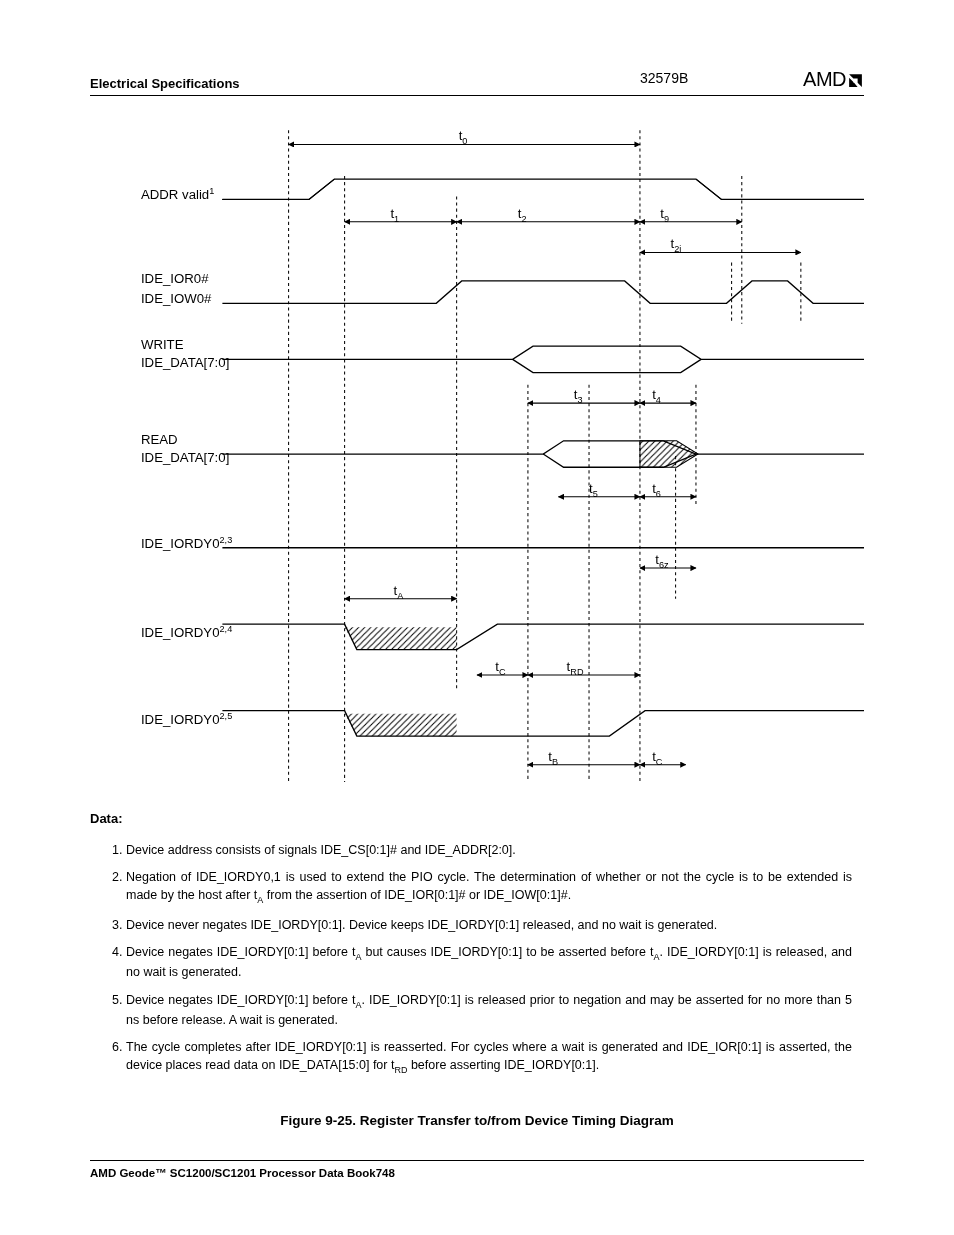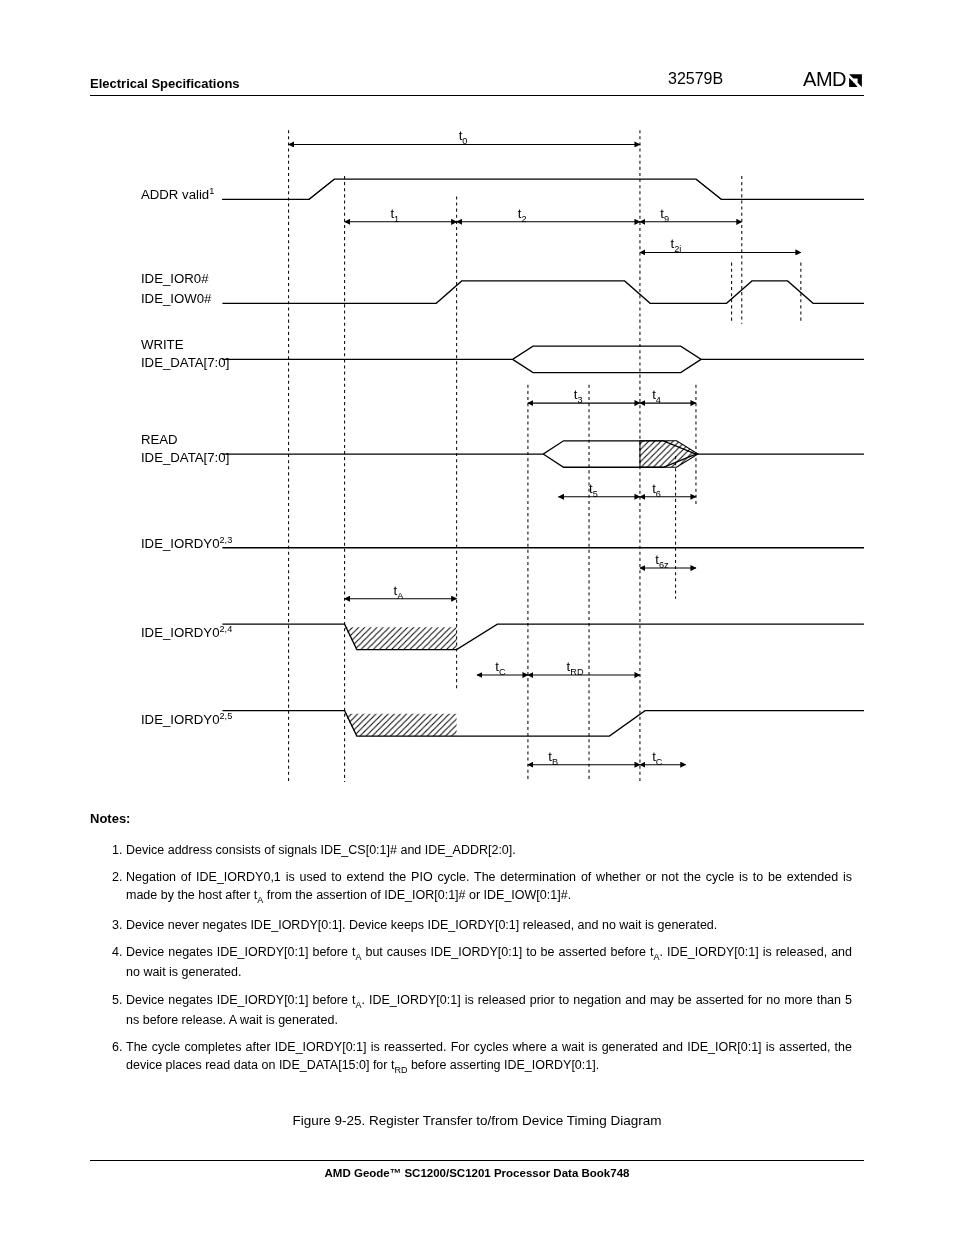--- a/index.html
+++ b/index.html
@@ -1,28 +1,28 @@
 <!DOCTYPE html>
 <html><head>
 <meta charset="utf-8">
 <style>
   html,body{margin:0;padding:0;background:#fff;font-family:Arial,Helvetica,sans-serif;color:#000}
   .page{width:954px;height:1235px;margin:0 auto;position:relative;box-sizing:border-box;padding:68px 90px 40px 90px}
   .hdr{display:flex;justify-content:space-between;align-items:flex-end;border-bottom:1.5px solid #000;padding-bottom:4px;margin-bottom:24px}
   .hdr-left{font-size:13px;font-weight:bold}
-  .hdr-mid{font-size:16px;position:absolute;left:668px;top:70px}
+  .hdr-mid{font-size:14px;position:absolute;left:640px;top:70px}
   .logo{font-size:20px;font-weight:normal;letter-spacing:-.5px;font-family:Arial,Helvetica,sans-serif}
   .logo svg{vertical-align:middle;margin-left:1px}
   .diagram{width:100%;height:auto}
   .notes{font-size:12.5px;line-height:1.45;margin-top:18px;text-align:justify}
   .notes h4{font-size:13px;margin:0 0 8px 0}
   .notes ol{padding-left:24px;margin:12px}
   .notes li{margin-bottom:9px}
-  .fig-title{text-align:center;font-weight:normal;font-size:13.5px;margin-top:36px}
-  .ftr{position:absolute;left:90px;right:90px;bottom:56px;display:flex;justify-content:center;border-top:1.5px solid #000;padding-top:6px;font-size:11.5px;font-weight:bold}
+  .fig-title{text-align:center;font-weight:bold;font-size:13.5px;margin-top:36px}
+  .ftr{position:absolute;left:90px;right:90px;bottom:56px;display:flex;justify-content:flex-start;border-top:1.5px solid #000;padding-top:6px;font-size:11.5px;font-weight:bold}
   sub,sup{font-size:.72em}
 </style>
 </head>
 <body>
 
 <div class="page">
 
   <div class="hdr">
     <span class="hdr-left">Electrical Specifications</span>
     <span class="hdr-mid">32579B</span>
@@ -161,21 +161,21 @@
 
     <g>
       <line x1="430" y1="633" x2="540" y2="633" stroke="#000" marker-start="url(#arrL)" marker-end="url(#arrR)"></line>
       <text x="450" y="629" font-size="13"><tspan>t</tspan><tspan dy="4" font-size="9">B</tspan></text>
       <line x1="540" y1="633" x2="585" y2="633" stroke="#000" marker-start="url(#arrL)" marker-end="url(#arrR)"></line>
       <text x="552" y="629" font-size="13"><tspan>t</tspan><tspan dy="4" font-size="9">C</tspan></text>
     </g>
   </svg>
 
   <div class="notes">
-    <h4>Notes:</h4>
+    <h4>Data:</h4>
     <ol>
       <li>Device address consists of signals IDE_CS[0:1]# and IDE_ADDR[2:0].</li>
       <li>Negation of IDE_IORDY0,1 is used to extend the PIO cycle. The determination of whether or not the cycle is to be extended is made by the host after t<sub>A</sub> from the assertion of IDE_IOR[0:1]# or IDE_IOW[0:1]#.</li>
       <li>Device never negates IDE_IORDY[0:1]. Device keeps IDE_IORDY[0:1] released, and no wait is generated.</li>
       <li>Device negates IDE_IORDY[0:1] before t<sub>A</sub> but causes IDE_IORDY[0:1] to be asserted before t<sub>A</sub>. IDE_IORDY[0:1] is released, and no wait is generated.</li>
       <li>Device negates IDE_IORDY[0:1] before t<sub>A</sub>. IDE_IORDY[0:1] is released prior to negation and may be asserted for no more than 5 ns before release. A wait is generated.</li>
       <li>The cycle completes after IDE_IORDY[0:1] is reasserted. For cycles where a wait is generated and IDE_IOR[0:1] is asserted, the device places read data on IDE_DATA[15:0] for t<sub>RD</sub> before asserting IDE_IORDY[0:1].</li>
     </ol>
   </div>
 

